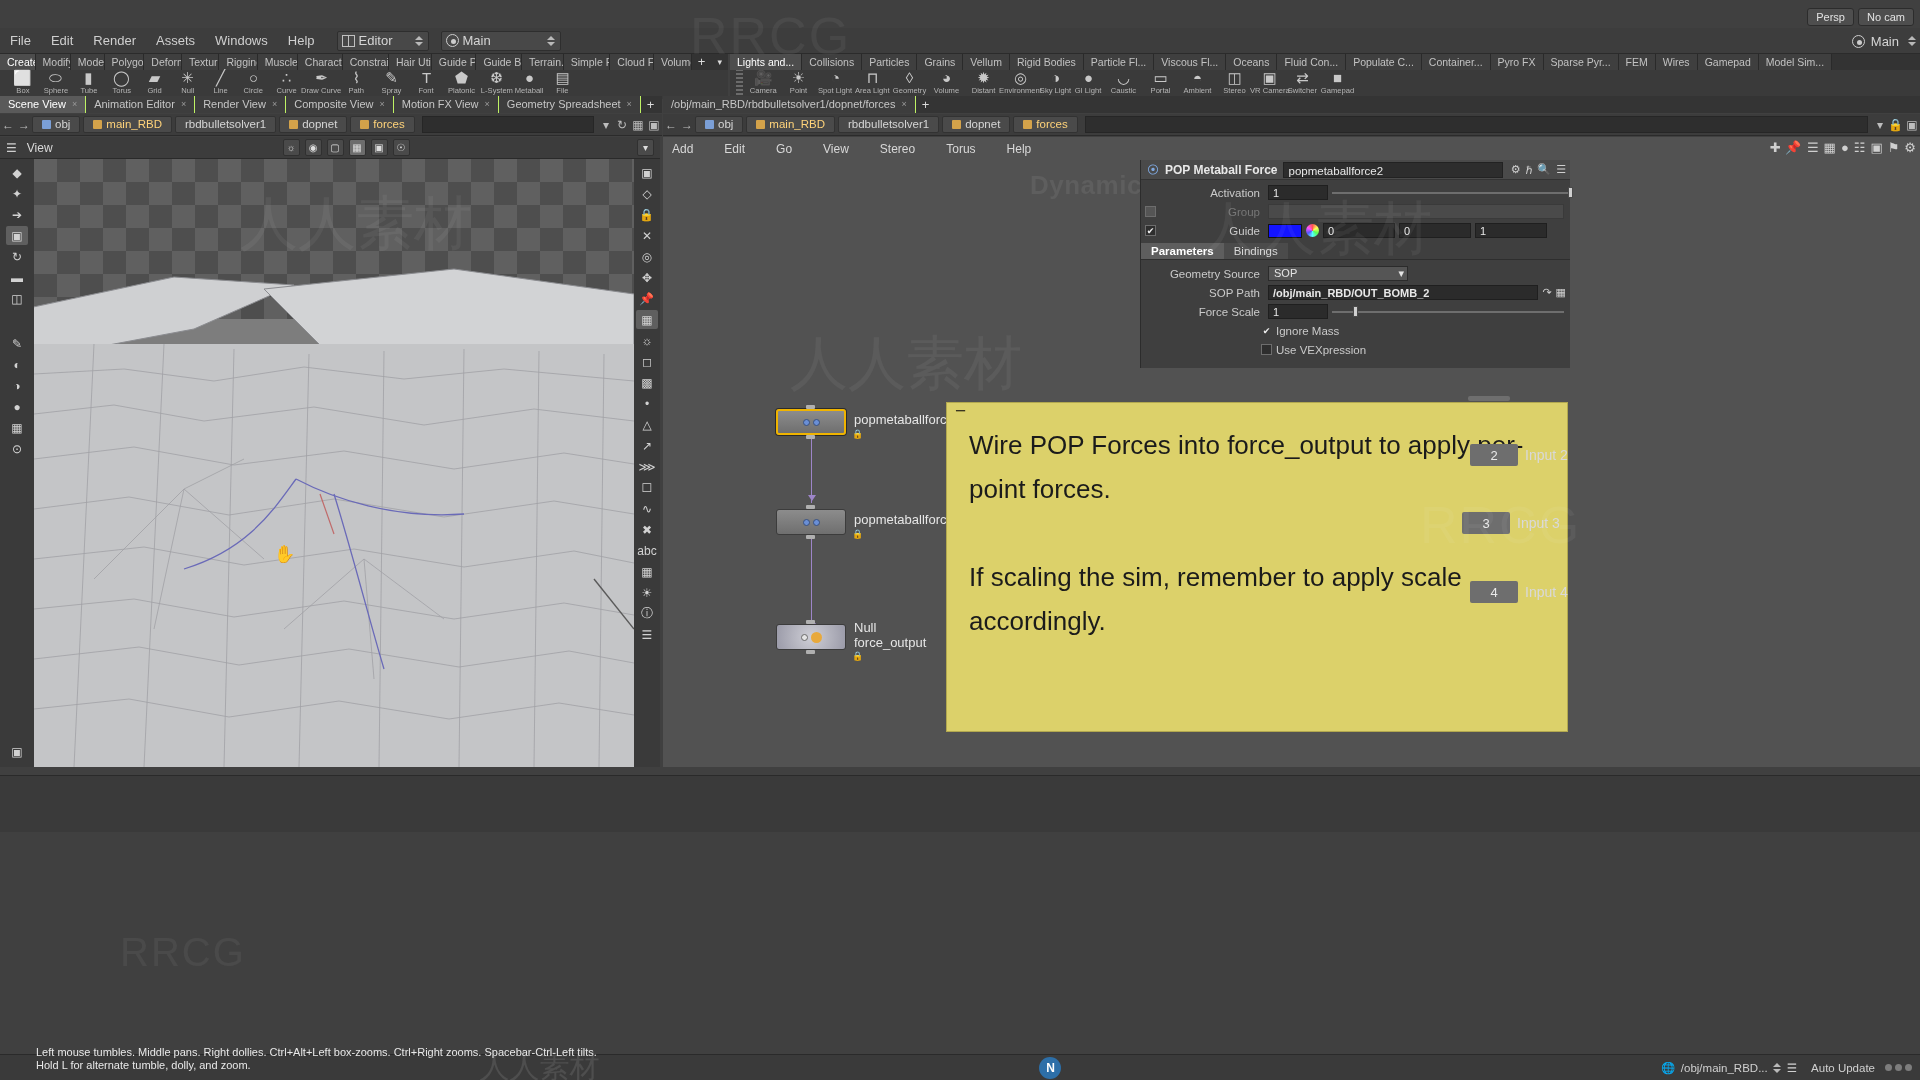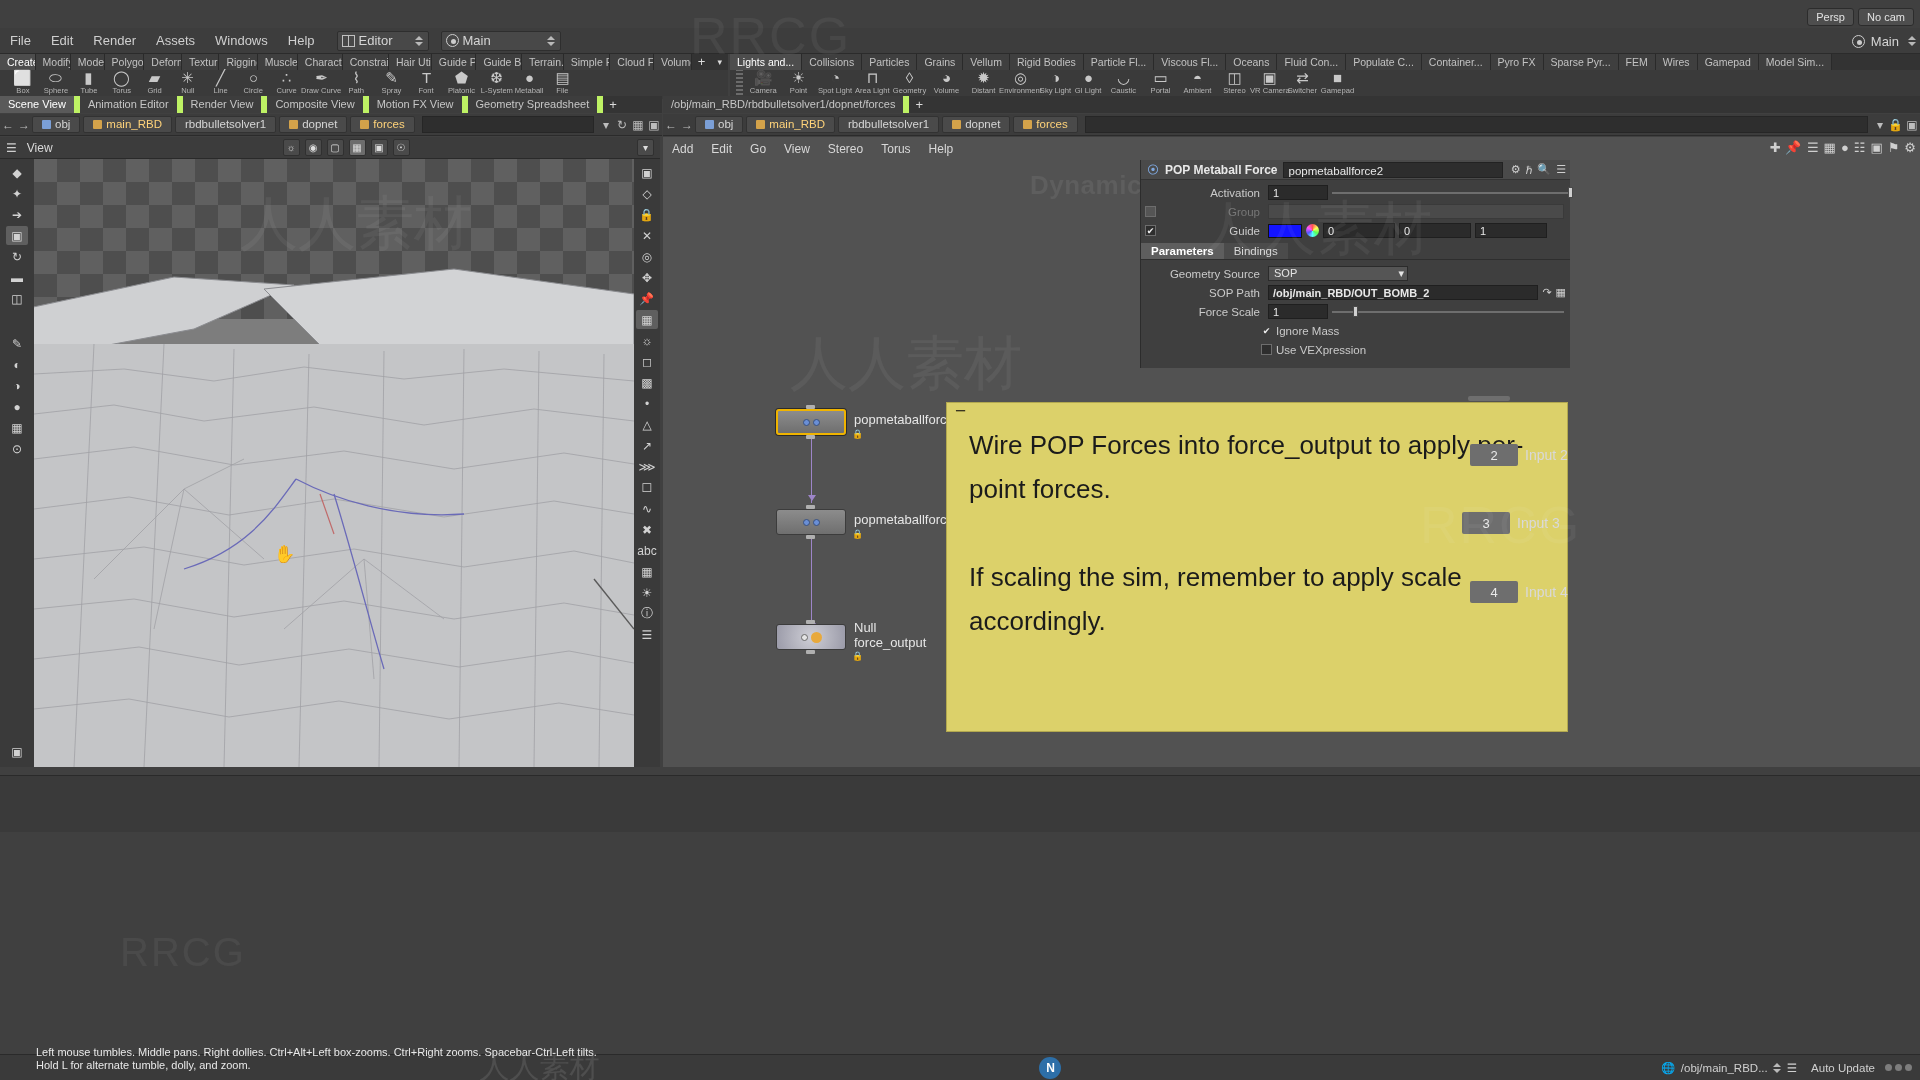--- a/index.html
+++ b/index.html
@@ -45,21 +45,21 @@
   .tool { width:33px; display:flex; flex-direction:column; align-items:center; flex:0 0 auto; }
   .tool.w2 { width:37px; }
   .tglyph { font-size:15px; line-height:16px; height:17px; }
   .tlabel { font-size:8px; line-height:8px; color:#b5b5b5; text-align:center; white-space:nowrap; transform:scale(.95); }
   .tlabel.two { white-space:normal; line-height:8px; }
   .plusbtn { color:#dcdcdc; font-size:13px; padding:0 6px; line-height:16px; }
   .gripper { width:7px; height:29px; background:repeating-linear-gradient(0deg,#6b6b6b 0 2px,transparent 2px 4px); margin-right:4px; }
 
   
   .panetabs { position:absolute; height:17px; background:#343434; display:flex; align-items:stretch; }
-  .ptab { font-size:11px; line-height:17px; padding:0 8px; background:#3d3d3d; color:#c6c6c6; border-right:6px solid #bef264; display:flex; align-items:center; gap:6px; white-space:nowrap;flex-direction:column; }
+  .ptab { font-size:11px; line-height:17px; padding:0 8px; background:#3d3d3d; color:#c6c6c6; border-right:1px solid #bef264; display:flex; align-items:center; gap:6px; white-space:nowrap; }
   .ptab.active { background:#5a5a5a; color:#ffffff; }
   .ptab .x { font-size:9px; color:#9a9a9a; }
 
   
   .pathbar { position:absolute; height:22px; background:#3c3c3c; display:flex; align-items:center; border-bottom:1px solid #2b2b2b; }
   .crumb { display:flex; align-items:center; gap:4px; font-size:11.5px; color:#d6d6d6; padding:0 9px; height:17px; line-height:17px; background:#4a4a4a; border:1px solid #323232; border-radius:2px; margin-right:3px; }
   .crumb.accent { color:#ffd37a; }
   .crumb .ci { width:9px; height:9px; background:#d3a24a; border-radius:1px; }
   .crumb .ci.blue { background:#7b9fd6; }
   .arrbtn { width:16px; text-align:center; color:#bdbdbd; font-size:12px; }
@@ -76,21 +76,21 @@
   .checker { position:absolute; left:0; top:0; width:760px; height:160px;
      background:
        repeating-conic-gradient(#4b4b4b 0% 25%, #5e5e5e 0% 50%) 0 0/46px 46px; opacity:.95;}
   .persbtn { position:absolute; right:66px; top:8px; background:#4e4e4e; border:1px solid #2c2c2c; border-radius:3px; font-size:11px; padding:2px 8px; color:#e2e2e2; z-index:6;}
   .nocambtn { position:absolute; right:6px; top:8px; background:#4e4e4e; border:1px solid #2c2c2c; border-radius:3px; font-size:11px; padding:2px 8px; color:#e2e2e2; z-index:6;}
   .hinttext { position:absolute; left:36px; bottom:8px; width:585px; font-size:11px; color:#e8e8e8; line-height:13px; background:rgba(60,60,60,.0); z-index:6;}
   .handcursor { position:absolute; left:240px; top:385px; font-size:17px; color:#3a3a3a; z-index:7;}
 
   
   .netpane { position:absolute; left:663px; top:137px; width:1257px; height:630px; background:#525252; overflow:hidden; }
-  .netmenu { position:absolute; left:663px; top:139px; width:1257px; height:20px; display:flex; align-items:center; gap:0; z-index:8; }
+  .netmenu { position:absolute; left:663px; top:139px; width:1257px; height:20px; display:flex; align-items:center; gap:13px; z-index:8; }
   .netmenu .mi { font-size:12px; padding:0 9px; line-height:20px; color:#d8d8d8; }
   .netlabel { position:absolute; left:1030px; top:170px; font-size:26px; color:#5e5e5e; font-weight:bold; letter-spacing:.5px; }
   .nettools { position:absolute; right:4px; top:140px; display:flex; gap:5px; align-items:center; z-index:9; }
   .nettools .ni { font-size:13px; color:#cfcfcf; }
 
   .node { position:absolute; width:70px; height:26px; border-radius:3px; display:flex; align-items:center; justify-content:center; }
   .nodebody { width:70px; height:26px; border-radius:3px; background:linear-gradient(#8c8c8c,#6f6f6f); border:1px solid #3c3c3c; display:flex; align-items:center; justify-content:center; gap:3px;}
   .nodebody.sel { border:2px solid #f0b400; box-shadow:0 0 0 1px #2b2b2b; }
   .nodebody.null { background:radial-gradient(circle at 50% 50%,#cfcfd6,#9a9aa8); }
   .dotblue { width:7px; height:7px; border-radius:50%; background:#6a8fd6; border:1px solid #39507d;}

